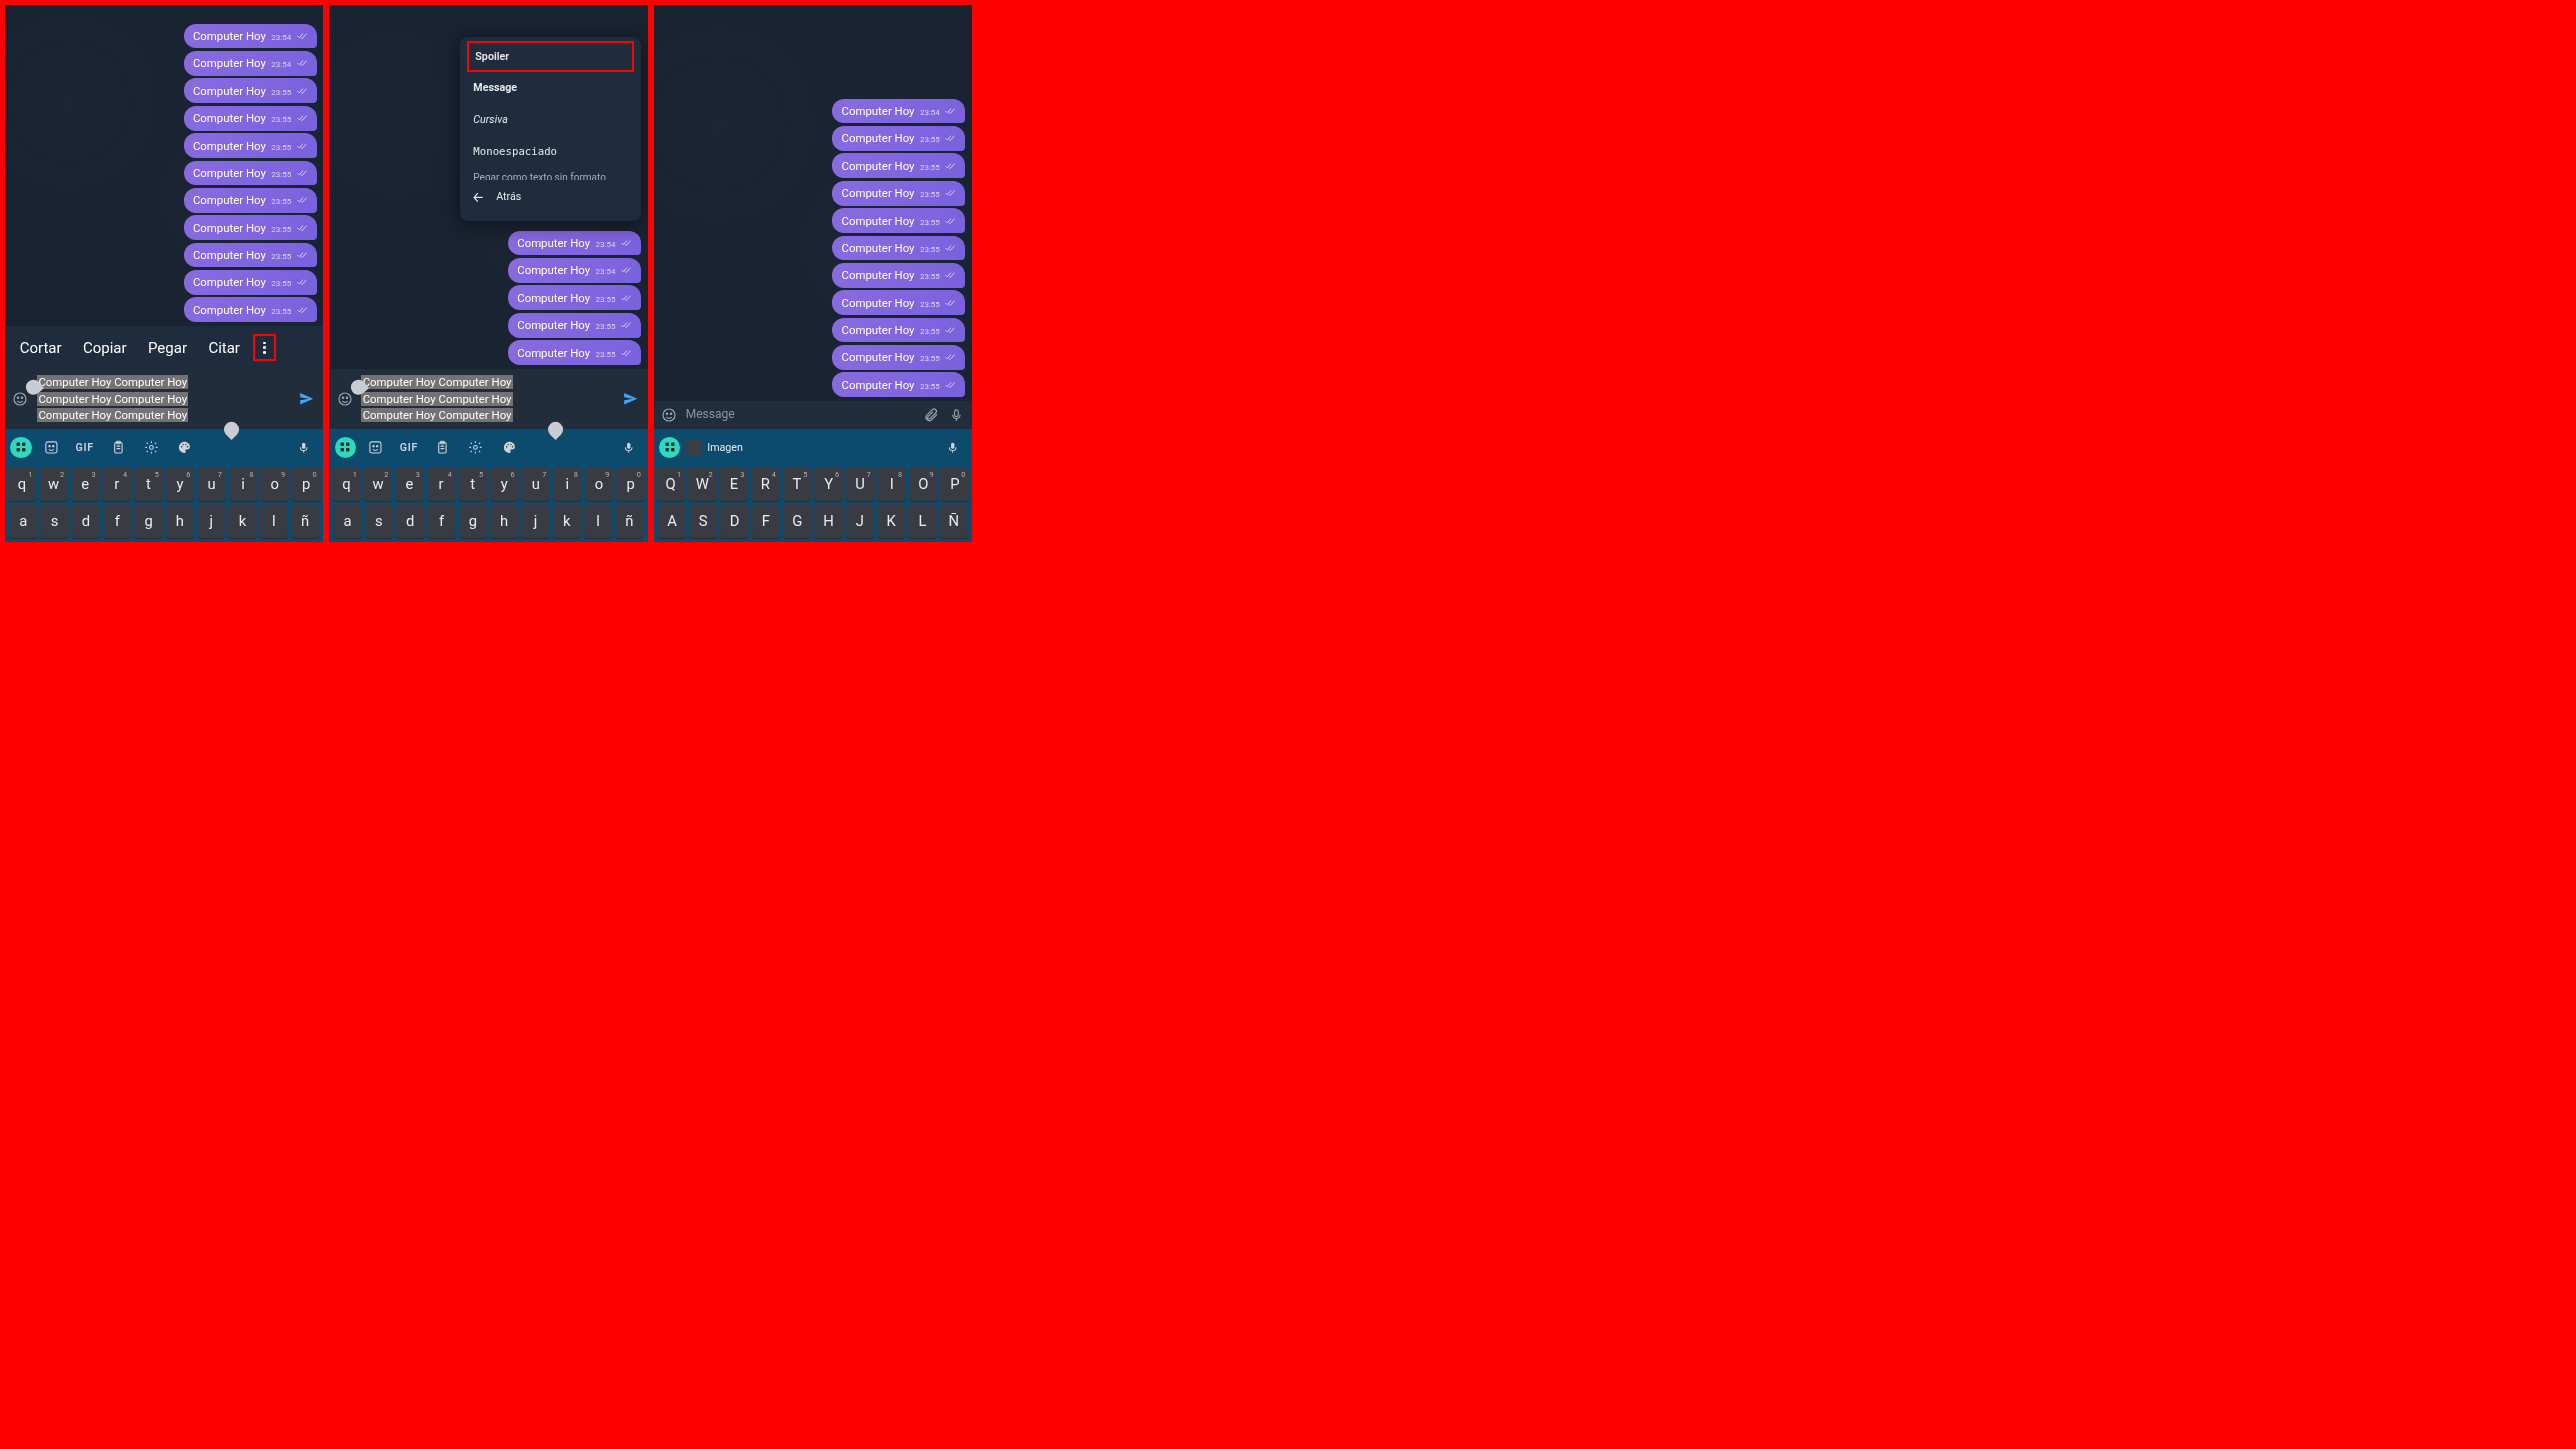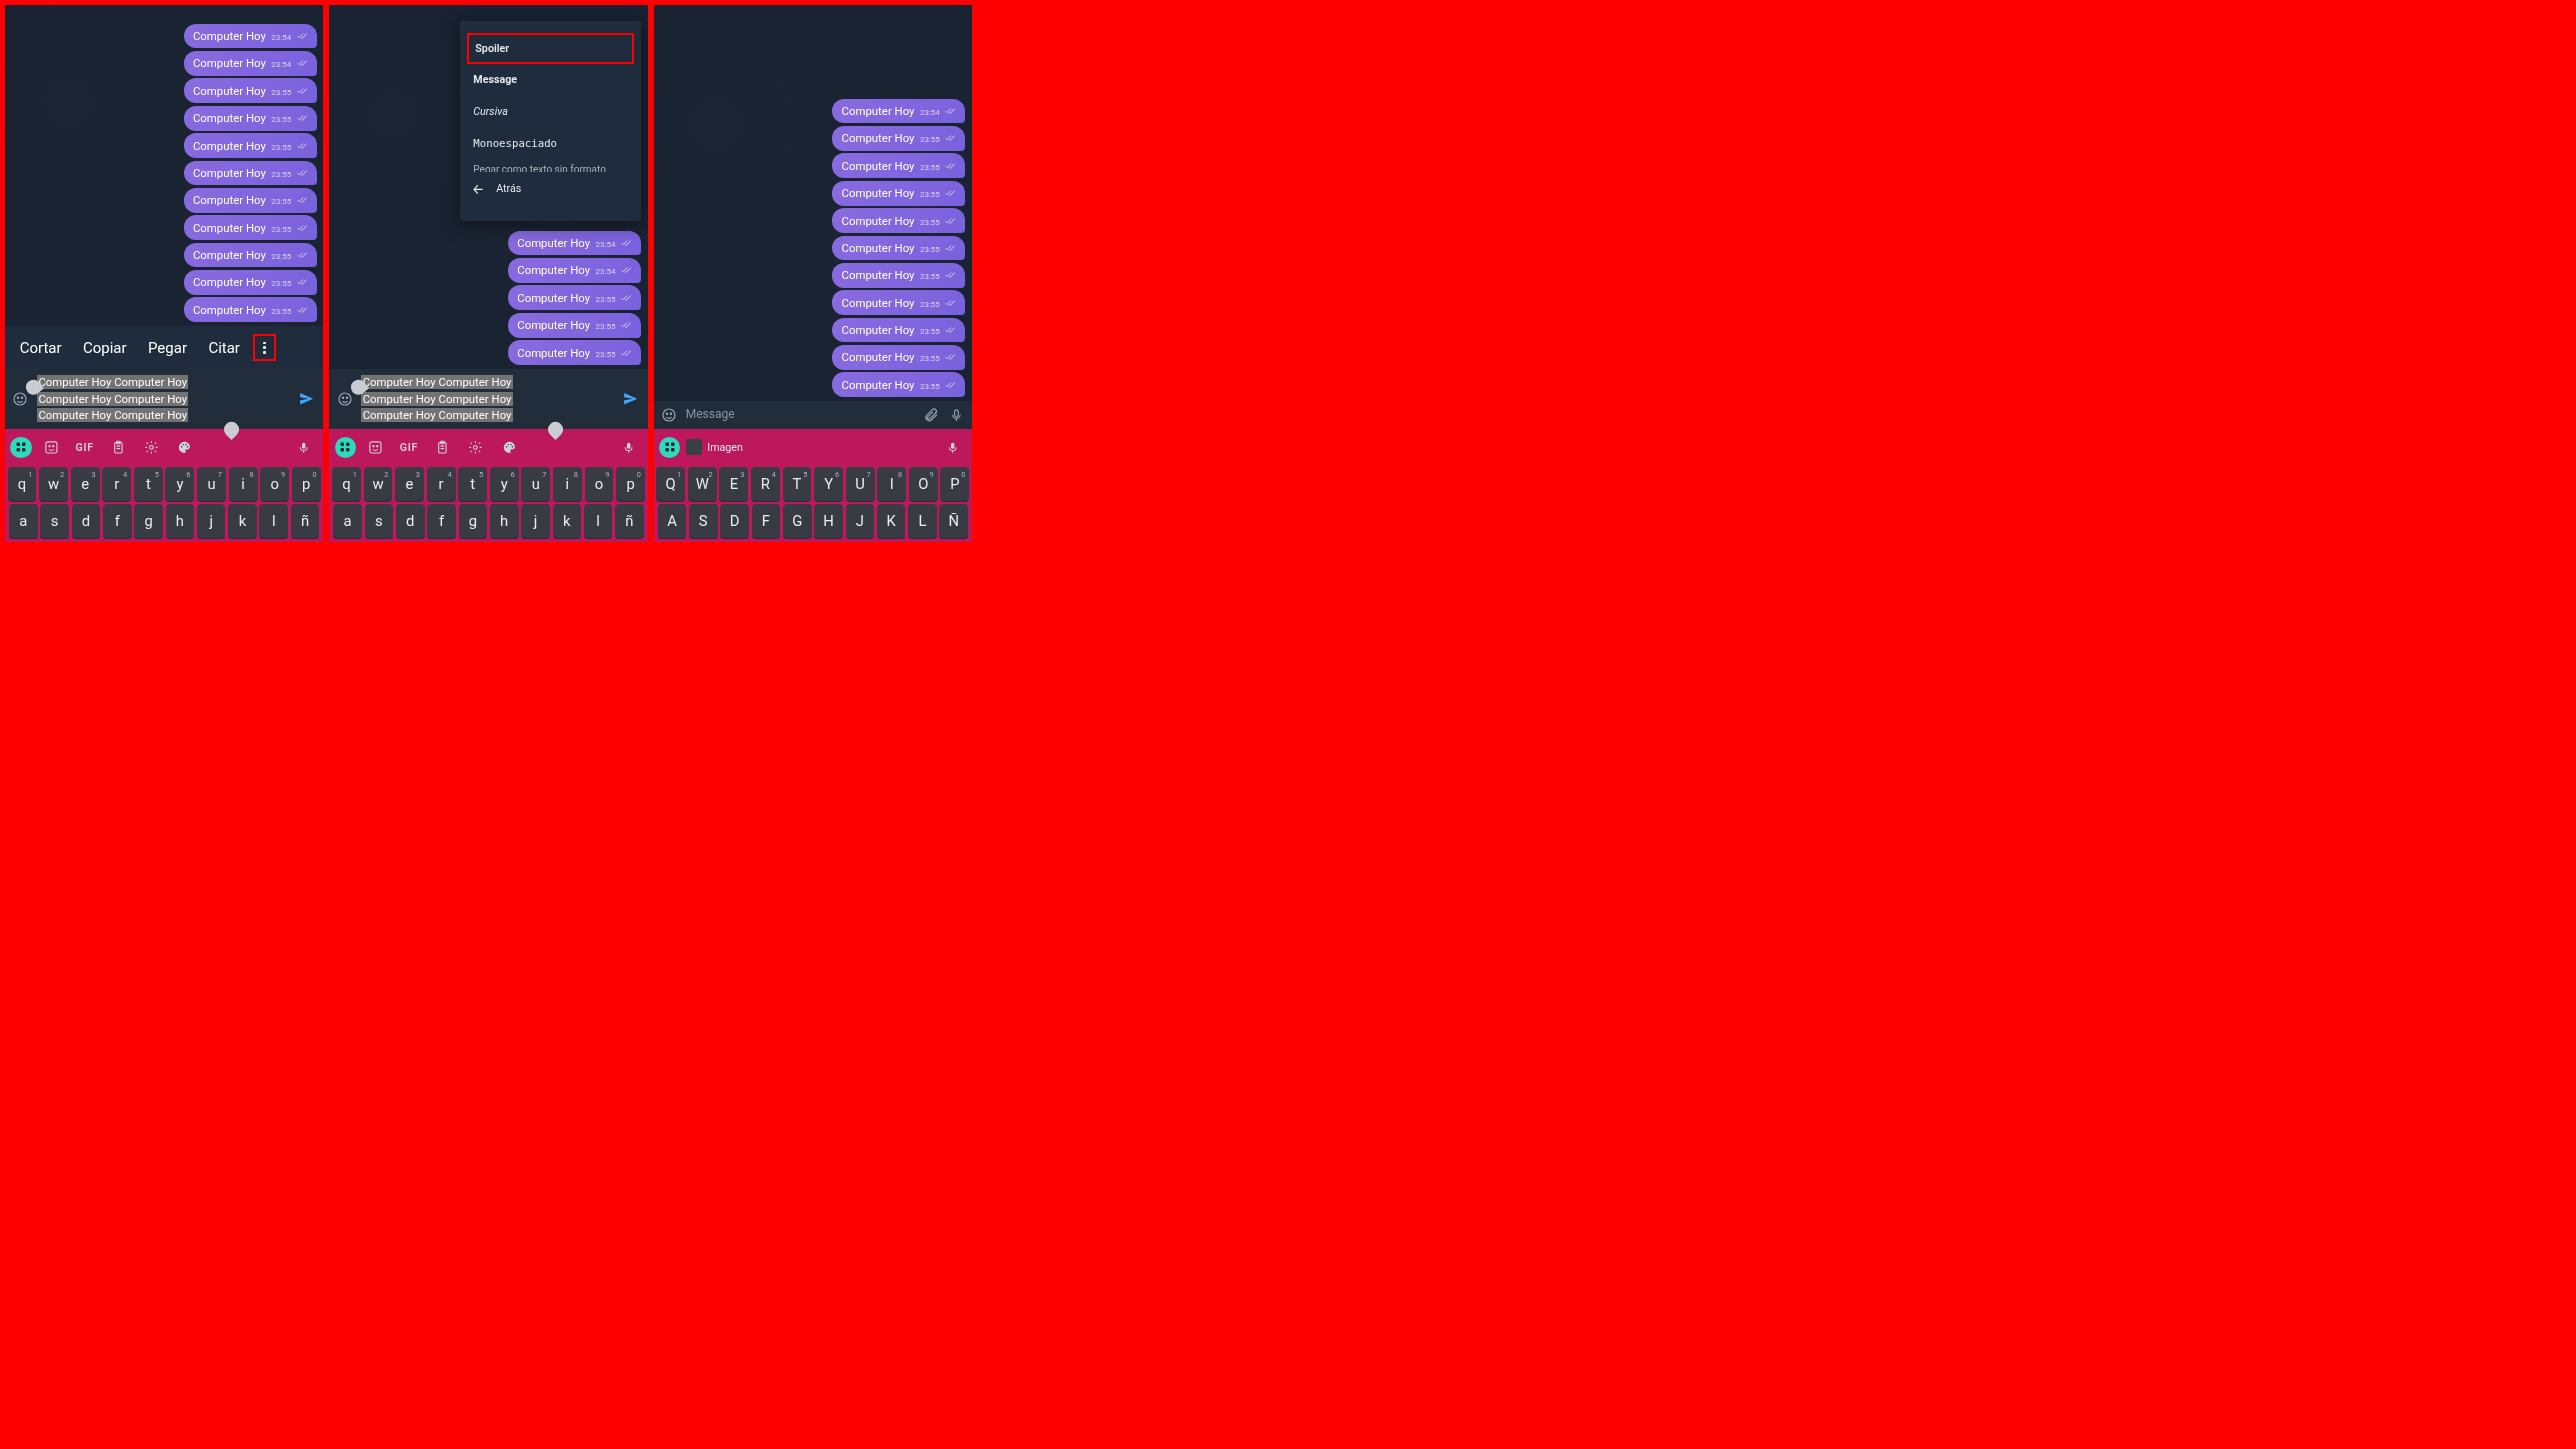--- a/index.html
+++ b/index.html
@@ -94,22 +94,22 @@
     cursor: pointer;
   }
   .more-dots span { width: 2.7px; height: 2.7px; background:#fff; border-radius:50%; }
 
   .format-menu {
     position: absolute;
     right: 6.7px;
     bottom: 148px;
     width: 181px;
     background: #1f2c3d;
-    border-radius: 2px;
-    padding: 12px 0;
+    border-radius: 8px;
+    padding: 4px 0;
     box-shadow: 0 2.7px 20px rgba(0,0,0,0.5);
     z-index: 10;
   }
   .format-menu .fm-item {
     padding: 9.4px 13.4px;
     color: #e6e8ec;
     font-size: 10.7px;
     cursor: pointer;
   }
   .format-menu .fm-item.bold { font-weight: 700; }
@@ -166,21 +166,21 @@
   }
   .sel-handle.start { left:-9.4px; top:6.7px; transform: rotate(230deg); }
   .sel-handle.end { bottom:-12px; left:188px; transform: rotate(-45deg); }
 
   .send-btn {
     width: 23px; height: 23px; display:flex; align-items:center; justify-content:center;
     color: #3da8ff; cursor:pointer;
   }
 
   .kb {
-    background: #be185d;
+    background: #0c4a6e;
     padding: 2.7px 1.3px 1.3px 1.3px;
   }
   .kb-toolbar {
     display: flex;
     align-items: center;
     padding: 4px 4px 6.7px 4px;
     gap: 5.4px;
   }
   .kb-tool {
     width: 28px; height: 23px; display:flex; align-items:center; justify-content:center;

